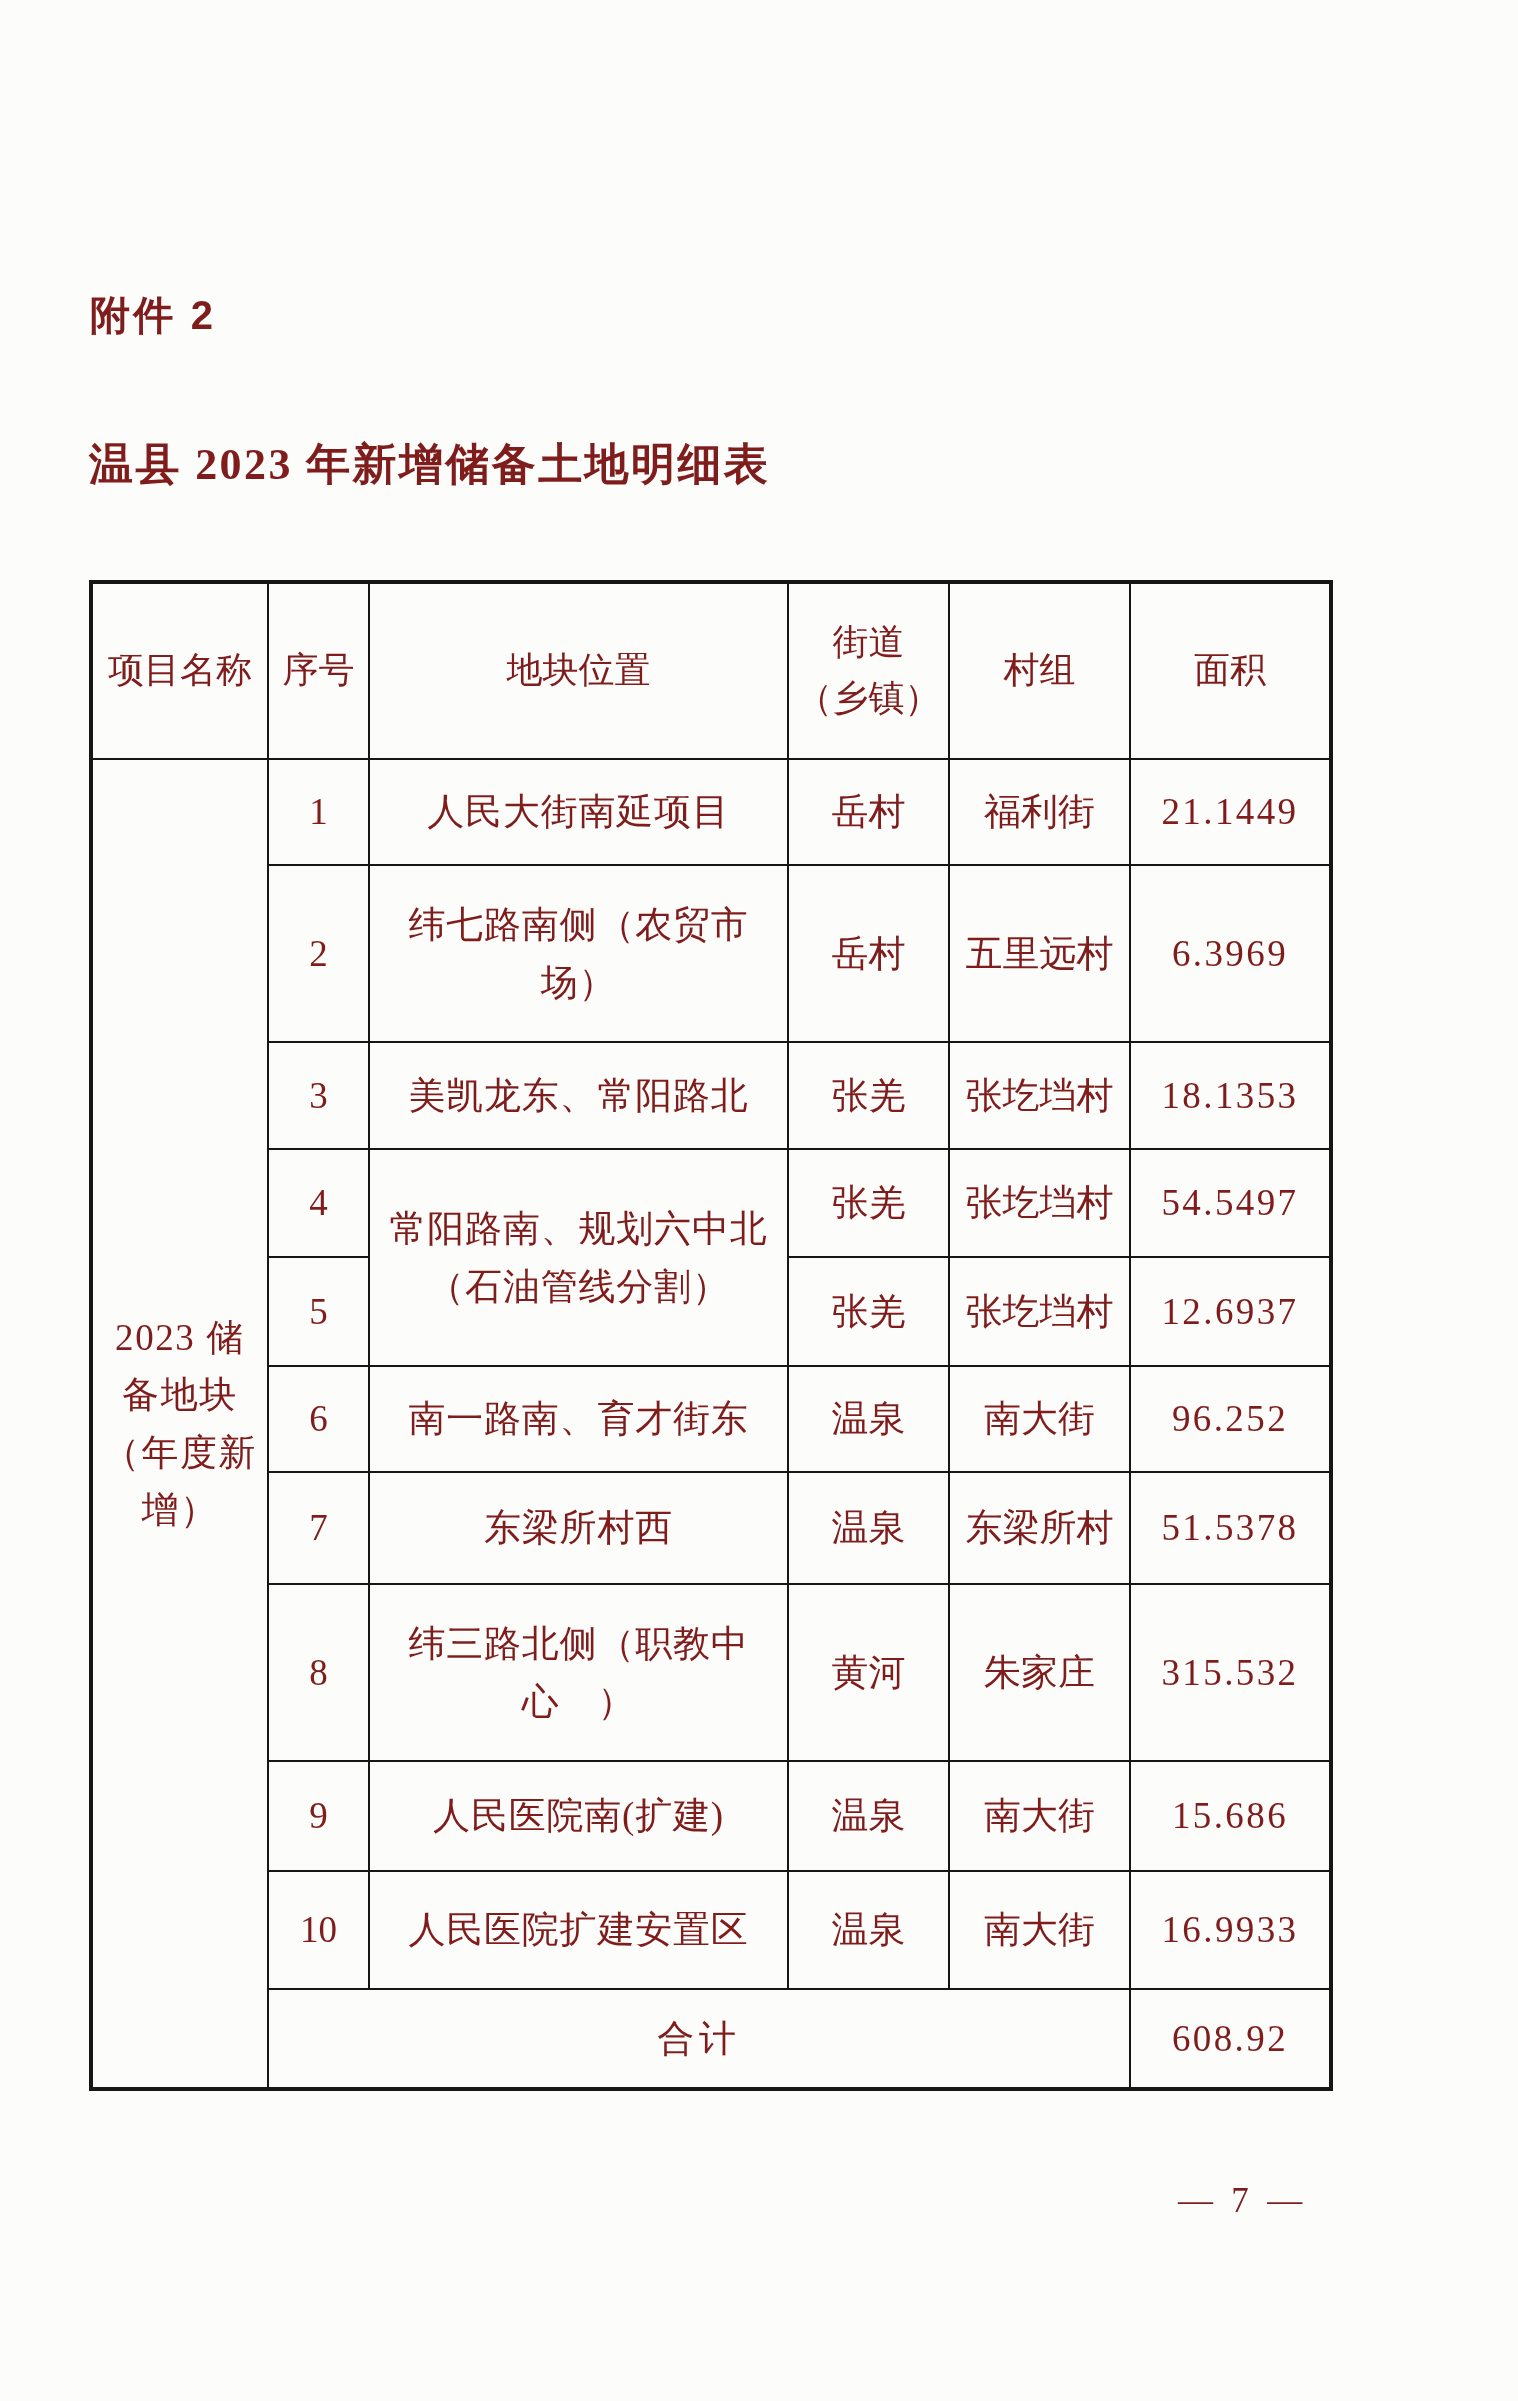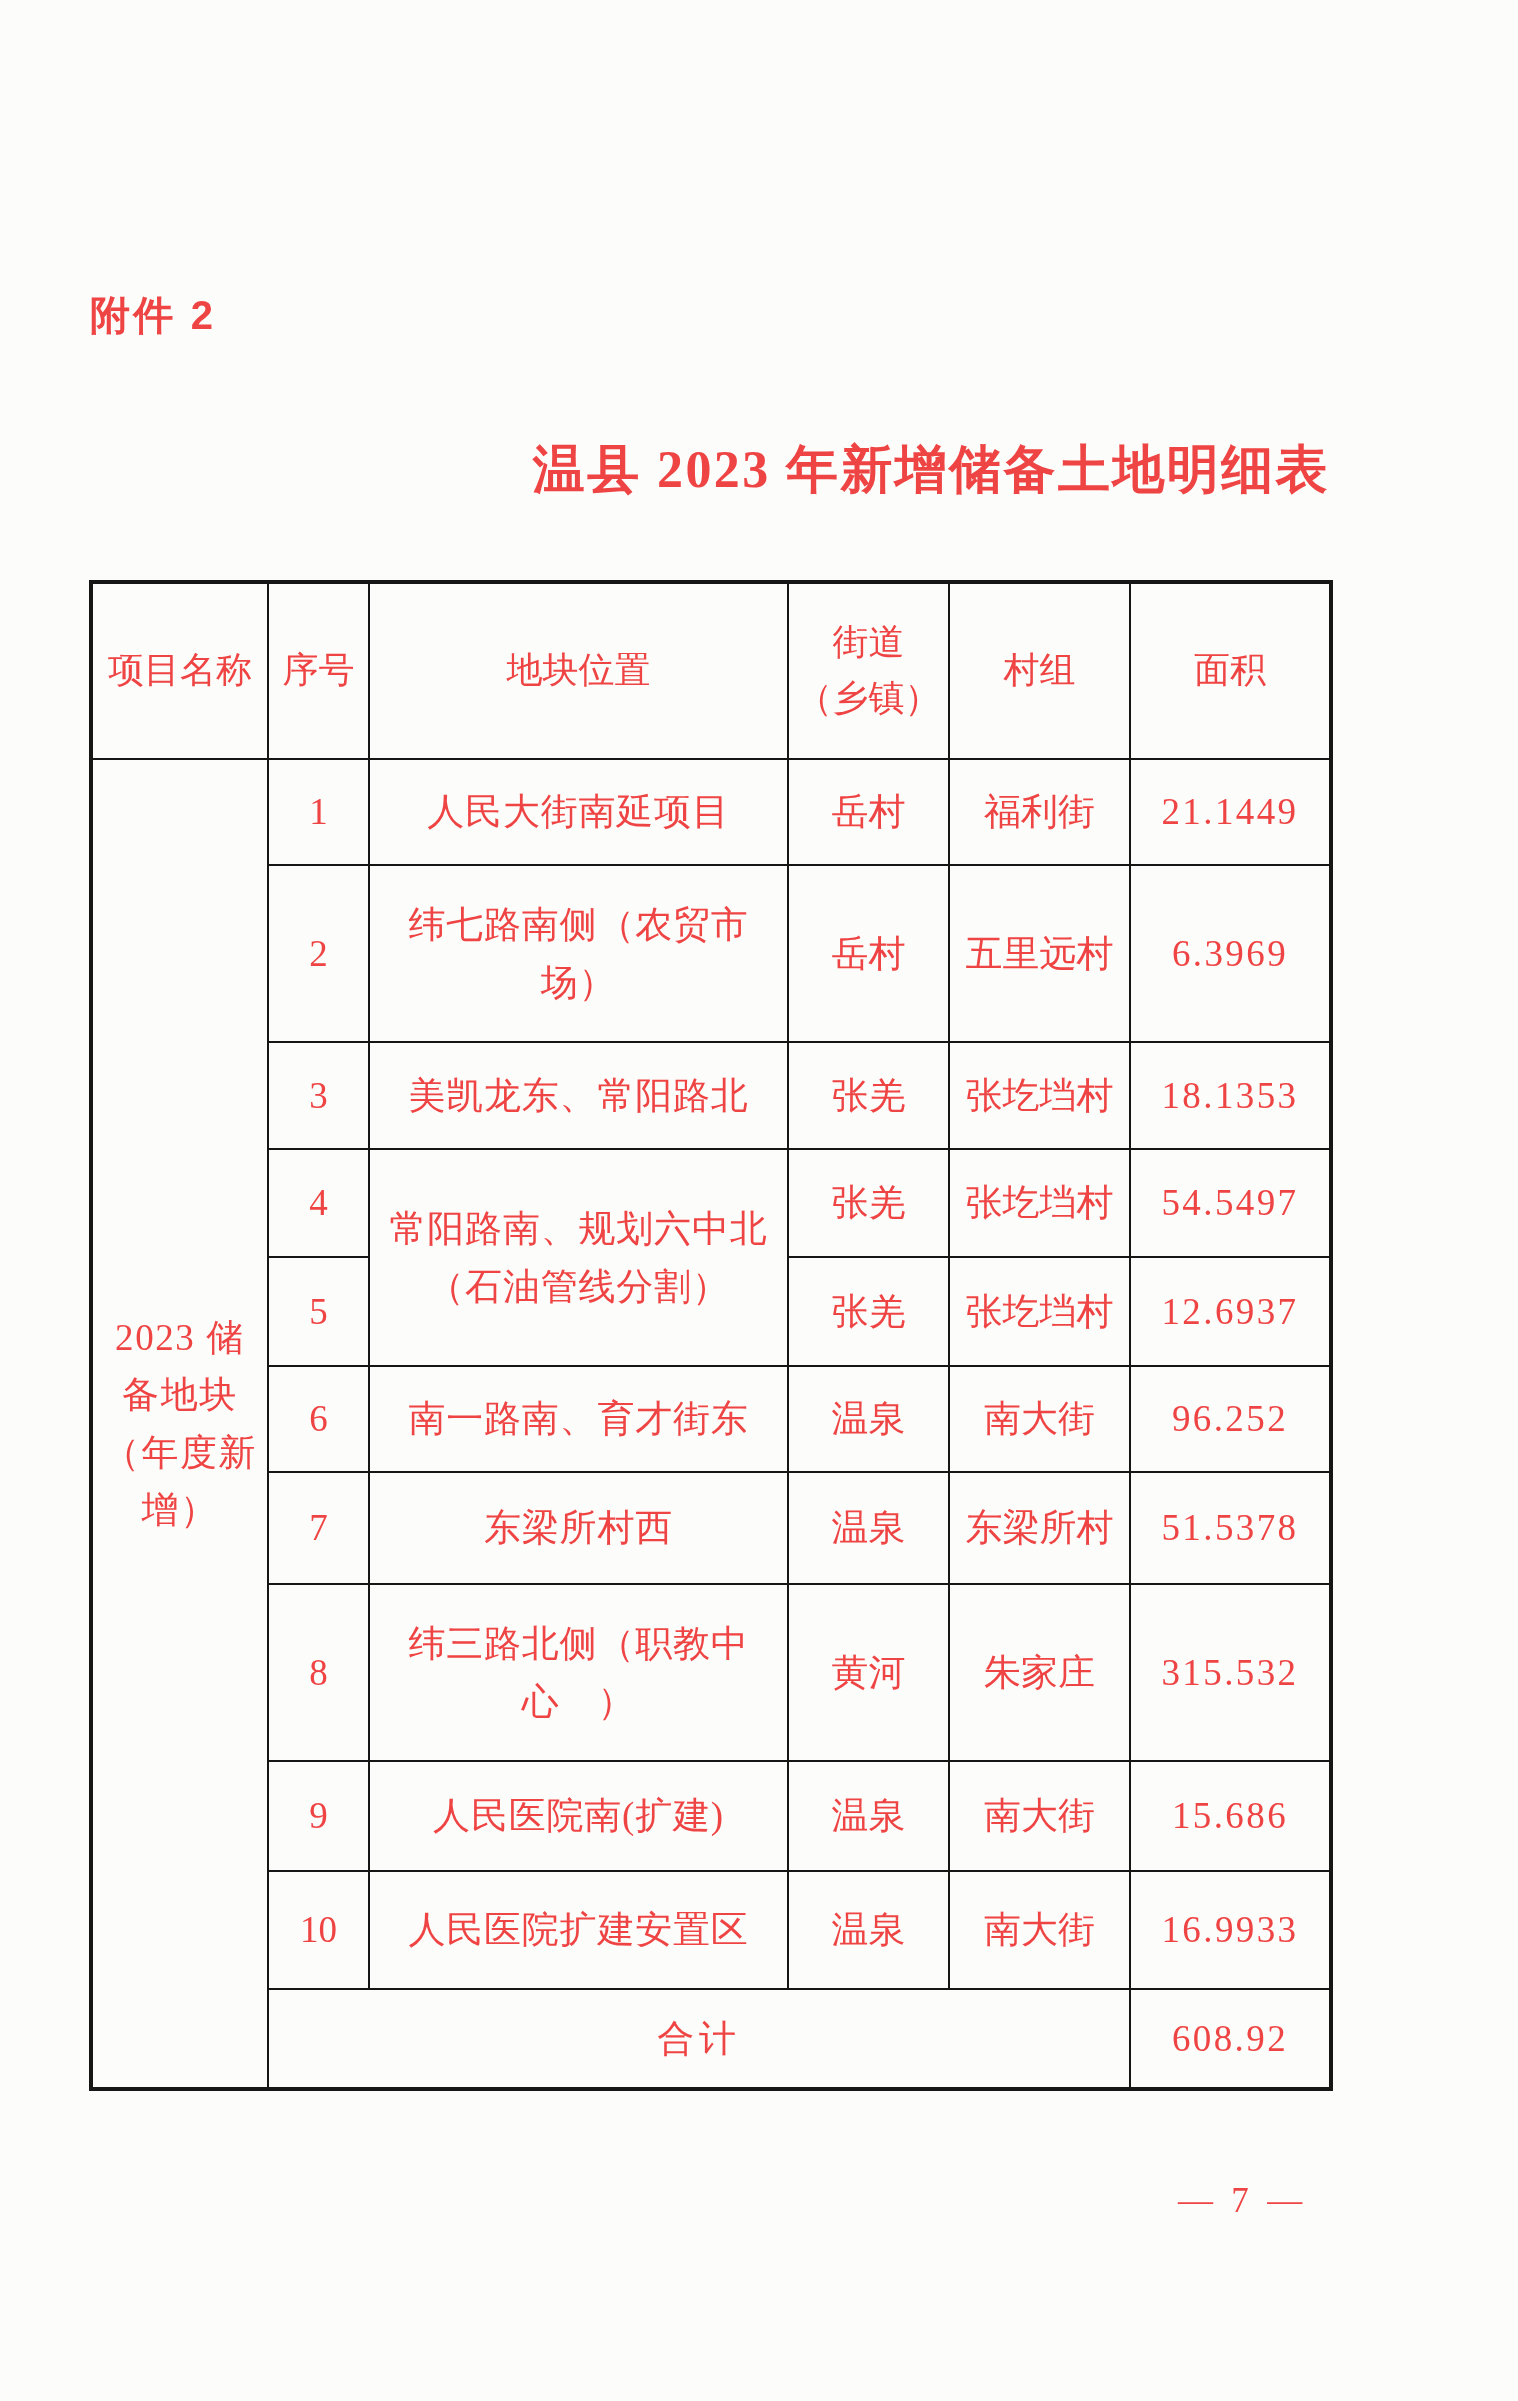--- a/index.html
+++ b/index.html
@@ -2,42 +2,42 @@
 <html style="font-size:13px"><head>
 <meta charset="utf-8">
 <style>
   html, body { margin: 0; padding: 0; background: #e8e8e6; }
   .page {
     position: relative;
     width: 1518px;
     height: 2401px;
     margin: 0 auto;
     background: #fcfcfa;
-    color: #ef4444;
+    color: #7f1d1d;
     font-family: "Liberation Serif", "DejaVu Serif", serif;
     overflow: hidden;
   }
   .attachment {
     position: absolute;
     left: 90px;
     top: 288px;
     font-family: "Liberation Sans", "DejaVu Sans", sans-serif;
     font-weight: 600;
     font-size: 40px;
     letter-spacing: 3.2px;
     white-space: pre;
   }
   .doc-title {
     position: absolute;
     left: 89px;
     top: 435px;
     width: 1241px;
-    text-align: right;
+    text-align: left;
     font-weight: bold;
-    font-size: 52px;
+    font-size: 44px;
     letter-spacing: 2.4px;
     white-space: pre;
   }
   .unit-note {
     position: absolute;
     left: 89px;
     top: 535px;
     width: 1191px;
     text-align: right;
     font-size: 34px;

